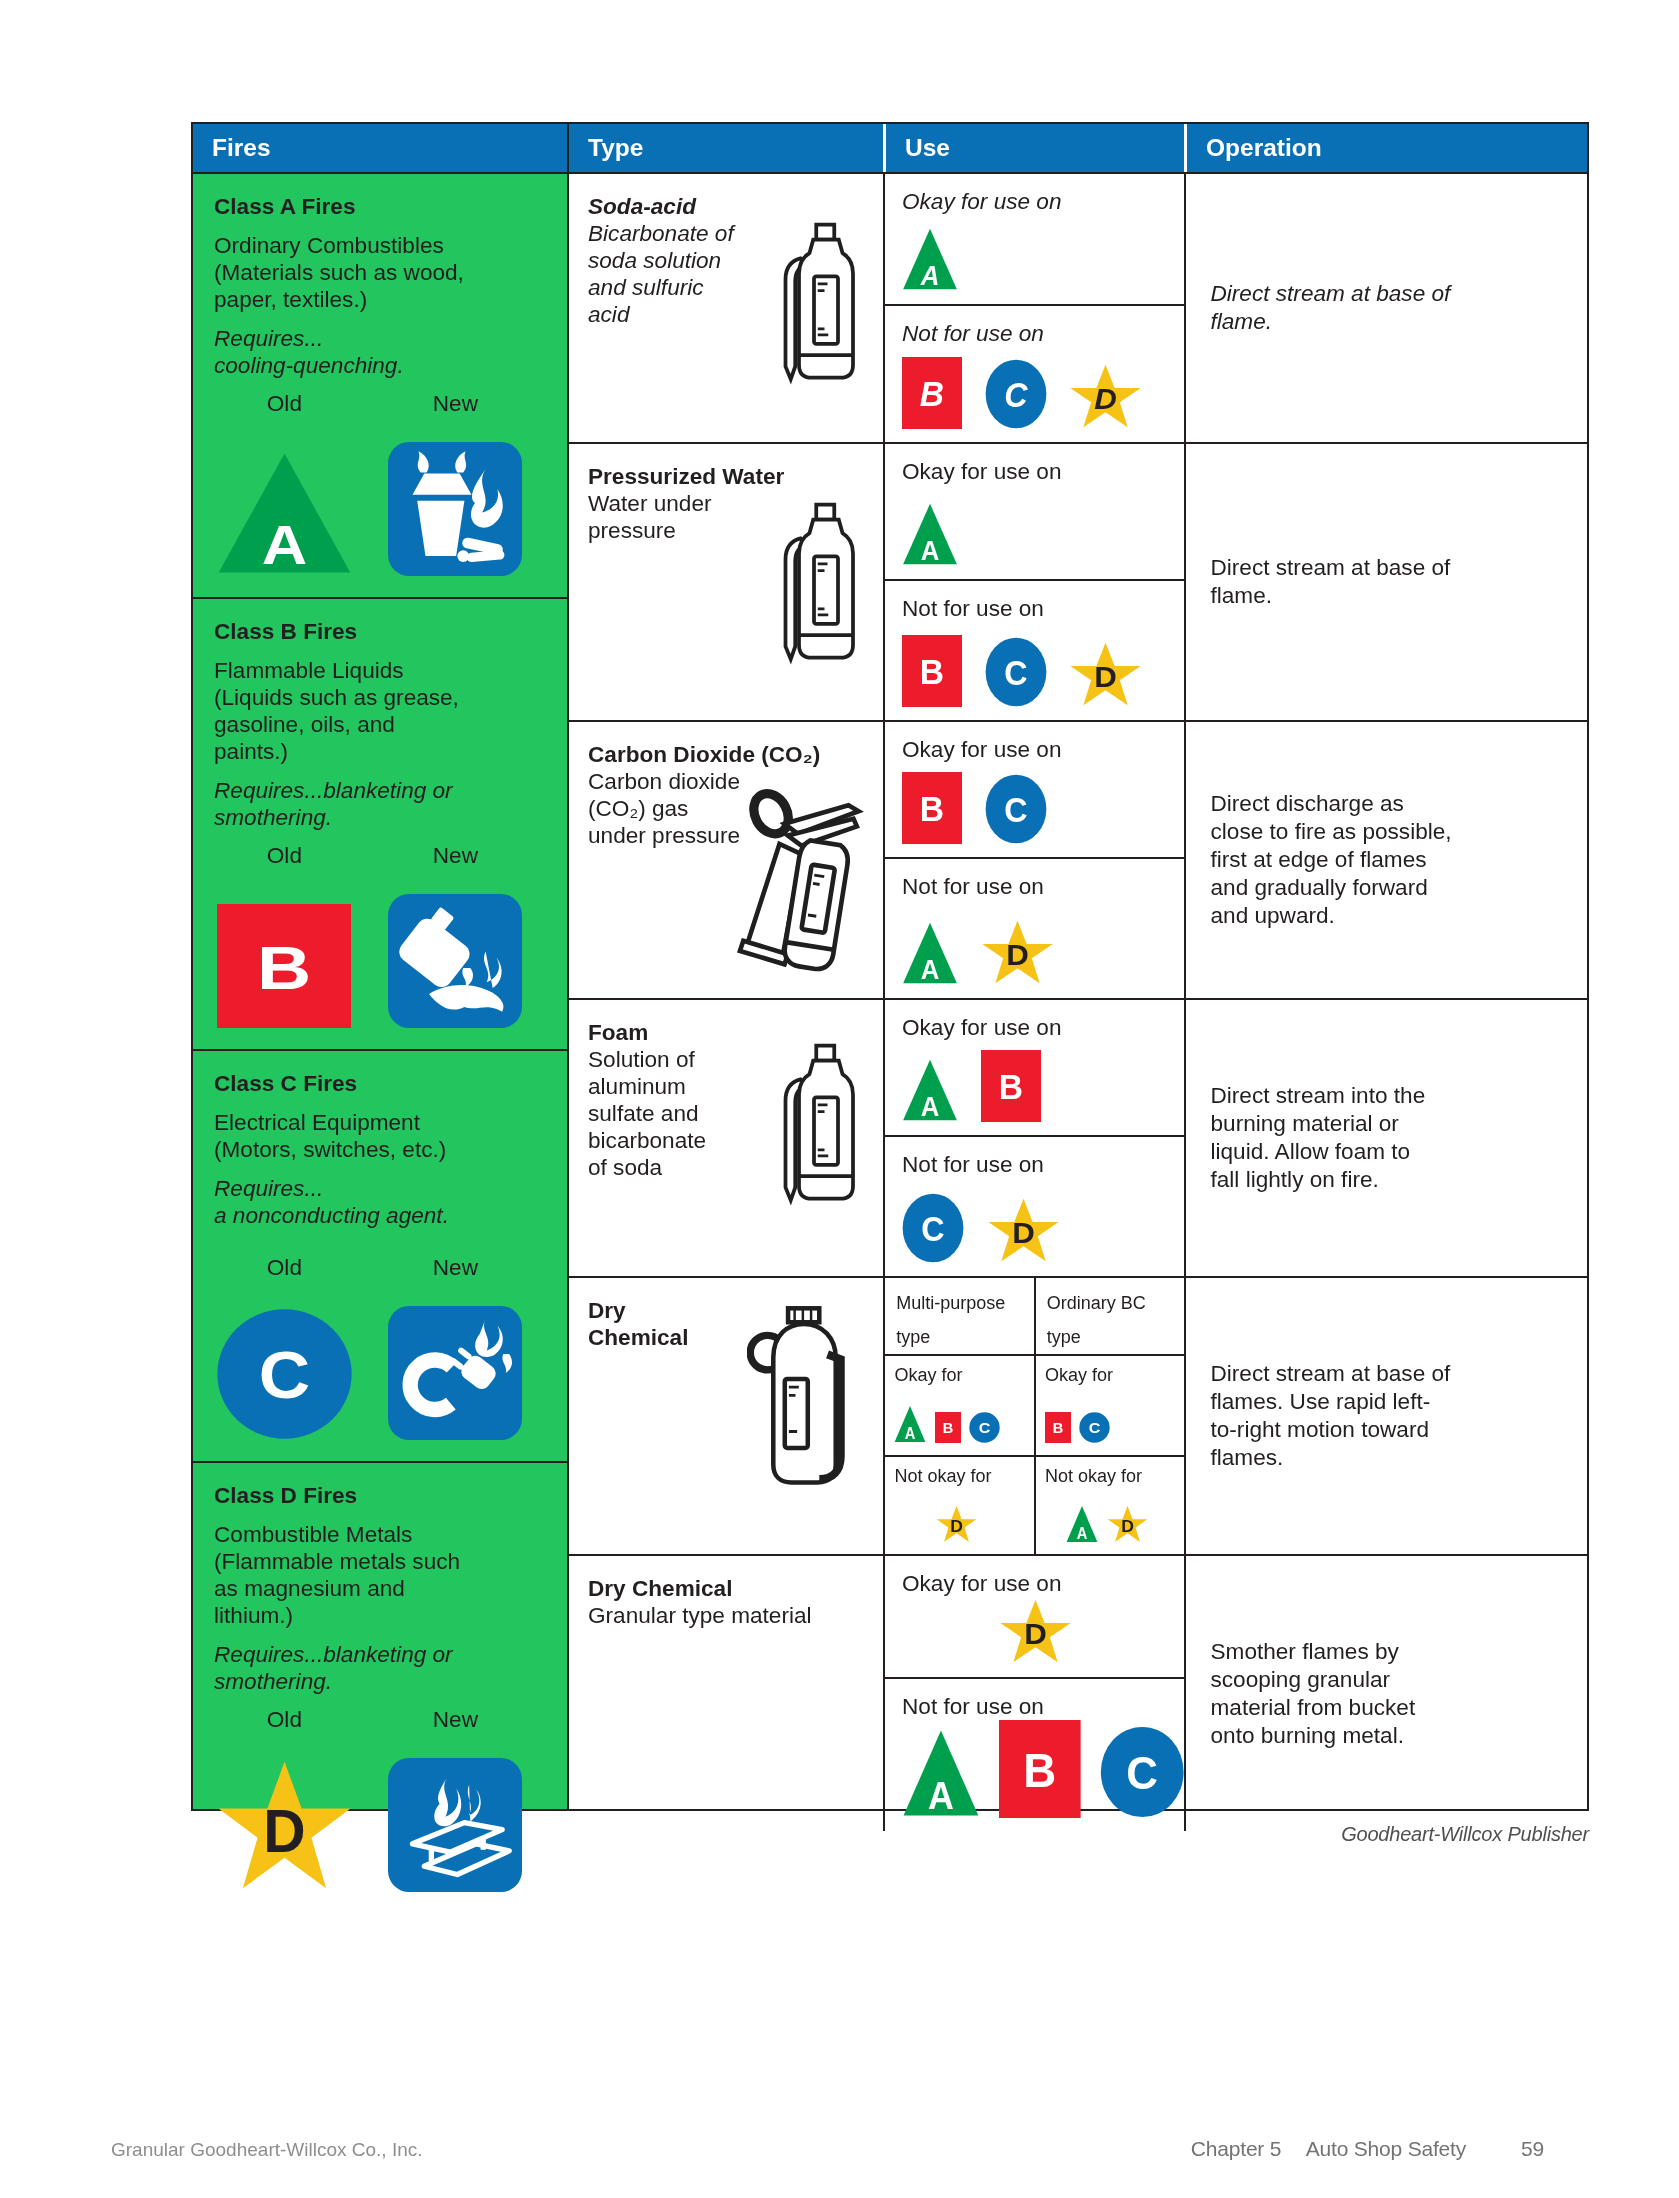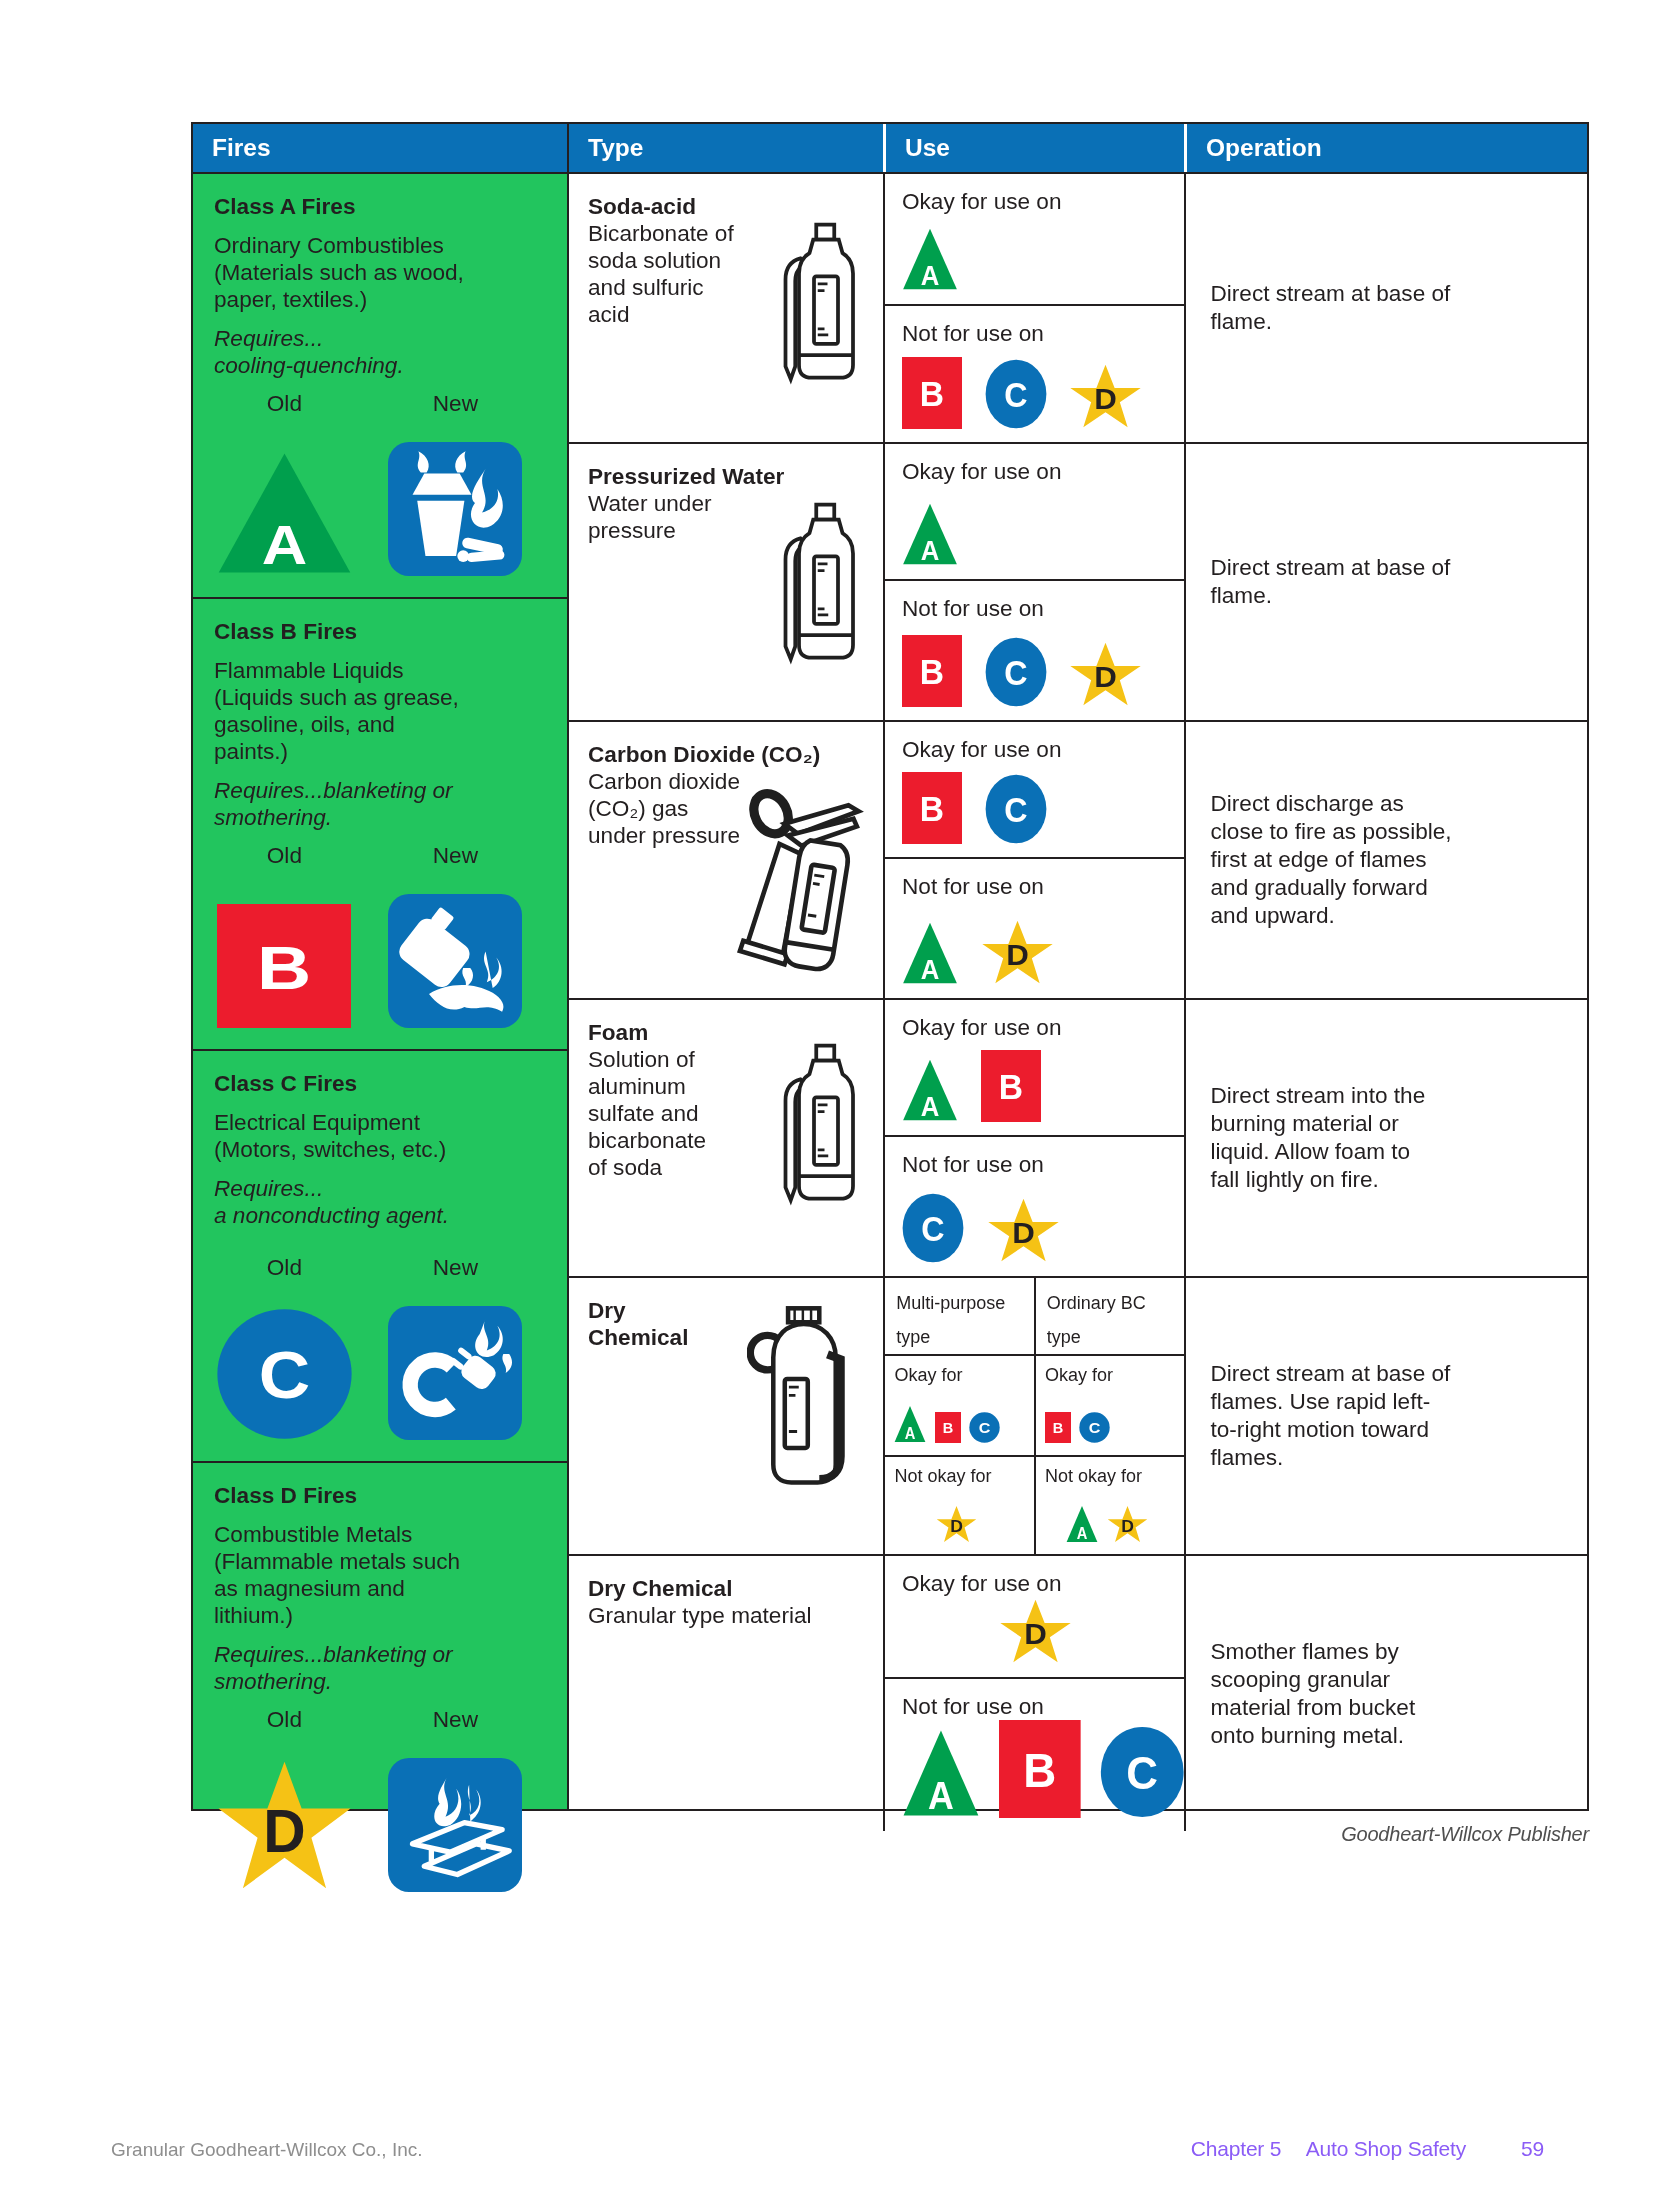--- a/index.html
+++ b/index.html
@@ -29,21 +29,21 @@
   
   .type-table{position:absolute;left:567px;top:122px;width:1022px;height:1689px;
               border:2.8px solid #231f20;box-sizing:border-box;display:flex;flex-direction:column;background:#fff;}
   .tt-header{height:50px;flex:0 0 50px;background:var(--hdr,#0a70b6);display:flex;
              box-sizing:border-box;border-bottom:2.8px solid #231f20;}
   .th{color:#fff;font-weight:bold;font-size:24.5px;display:flex;align-items:center;
       padding-left:19px;box-sizing:border-box;}
   .th-type{width:314px;} .th-use{width:301px;border-left:3.8px solid #fff;} .th-op{flex:1;border-left:3.8px solid #fff;}
   .trow{display:flex;box-sizing:border-box;}
   .trow+.trow{border-top:2.8px solid #231f20;}
-  .tr-1{flex:0 0 268px;} .tr-2,.tr-3,.tr-4,.tr-5{flex:0 0 278px;} .tr-6{flex:1;}
+  .tr-1{flex:0 0 268px;font-style:italic;} .tr-2,.tr-3,.tr-4,.tr-5{flex:0 0 278px;} .tr-6{flex:1;}
   .cell-type{width:314px;box-sizing:border-box;position:relative;padding:19px 0 0 19px;
              font-size:22.6px;line-height:27px;}
   .ct-title{font-weight:bold;}
   .cell-use{width:301px;box-sizing:border-box;border-left:2.8px solid #231f20;display:flex;flex-direction:column;}
   .cell-op{flex:1;box-sizing:border-box;border-left:2.8px solid #231f20;display:flex;align-items:center;
            padding-left:24.5px;font-size:22.6px;line-height:28px;}
   .use-sec{box-sizing:border-box;padding:15px 0 9.4px 17px;display:flex;flex-direction:column;}
   .use-not{border-top:2.8px solid #231f20;flex:1;}
   .uo-r1{flex:0 0 130px;} .uo-std{flex:0 0 135px;} .uo-r6{flex:0 0 121px;}
   .use-lbl{font-size:22.6px;}
@@ -77,21 +77,21 @@
   .ew-r4{right:24.5px;top:36px;width:90px;height:185px;}
   .ew-r5{right:21px;top:24.5px;width:115px;height:202px;}
 
   
   .credit{position:absolute;left:567px;top:1823px;width:1022px;text-align:right;
           font-size:20px;font-style:italic;color:#4f4f4f;letter-spacing:-0.2px;}
   .caption{position:absolute;left:111px;top:1864px;width:1469px;font-size:21.7px;letter-spacing:-0.2px;color:#2b2b2b;}
   .caption .cap-label{color:var(--teal,#1b6c89);font-weight:bold;}
   .footer-left{position:absolute;left:111px;top:2139px;font-size:19px;color:#8e8e8e;}
   .footer-right{position:absolute;right:136px;top:2137px;display:flex;align-items:baseline;
-                font-size:21px;color:#8b5cf6;letter-spacing:-0.2px;}
+                font-size:21px;color:#737373;letter-spacing:-0.2px;}
   .fr-chapter{margin-right:24.5px;} .fr-section{margin-right:55px;}
 </style>
 </head>
 <body>
 
 <div class="page">
 
   <div class="fires-table">
     <div class="ft-header">
       <span>Fires</span>

